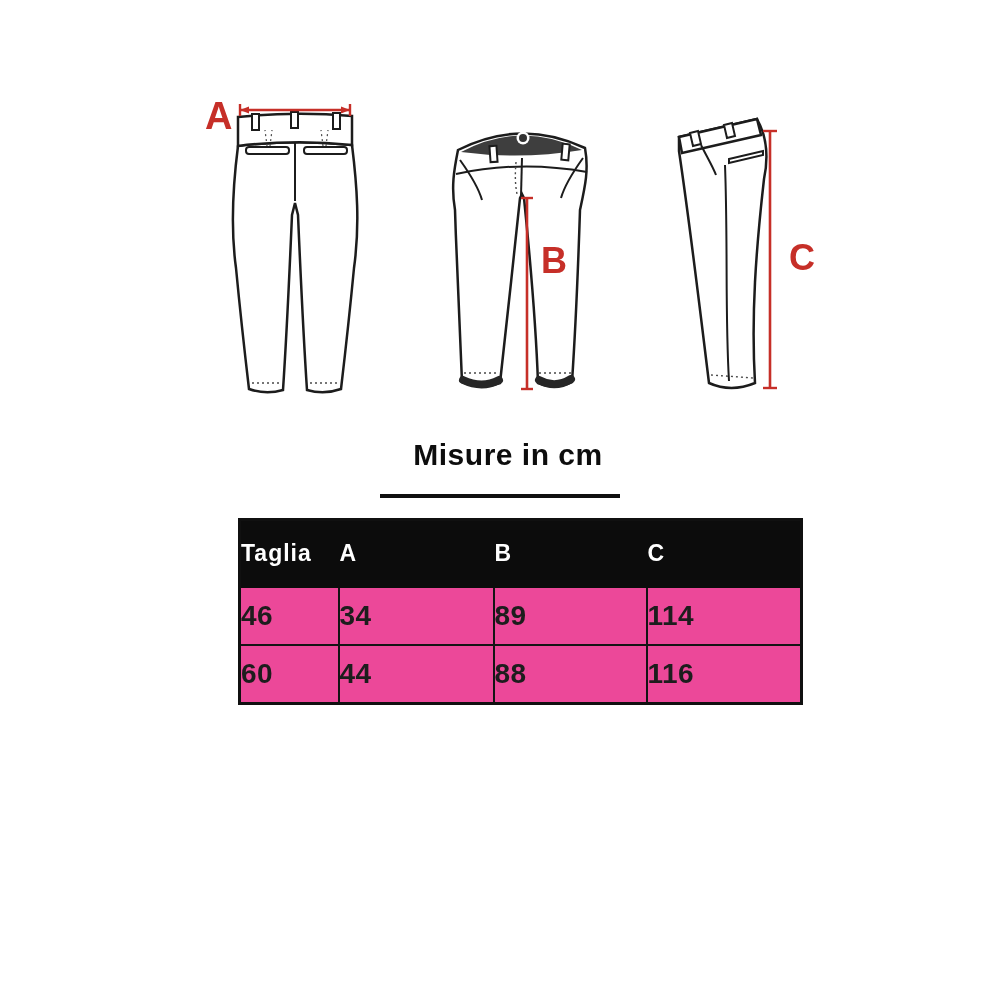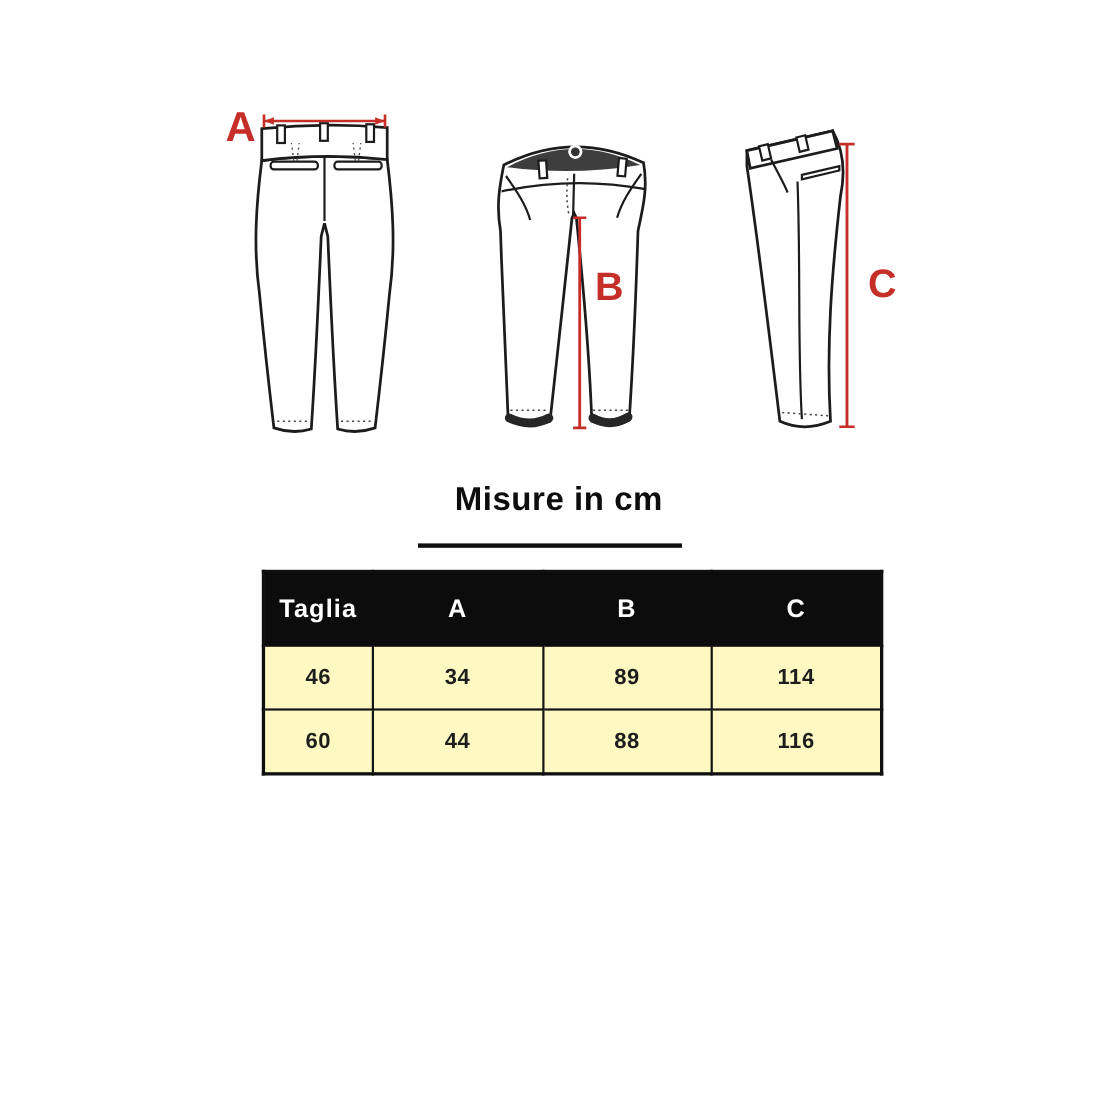--- a/index.html
+++ b/index.html
@@ -56,38 +56,38 @@
 
   table.size-table{
     position:absolute;
     left:238px; top:518px;
     border-collapse:collapse;
     table-layout:fixed;
     border:3px solid #101010;
   }
   .size-table th, .size-table td{
     border:2px solid #141414;
-    text-align:center;
+    text-align:left;
     vertical-align:middle;
     padding:0;
   }
   .size-table thead th{
     background:var(--header-bg);
     color:var(--header-text);
     height:65px;
     font-size:23px;
     font-weight:800;
     letter-spacing:1px;
     border-color:var(--header-bg);
   }
   .size-table tbody td{
-    background:#fef9c3;
+    background:#ec4899;
     color:#1d1d1d;
     height:56px;
-    font-size:20px;
+    font-size:28px;
     font-weight:700;
     letter-spacing:0.5px;
   }
   .col-size{width:99px;}
   .col-a{width:155px;}
   .col-b{width:153px;}
   .col-c{width:155px;}
 
   
   .ln{stroke:var(--line);fill:none;}

